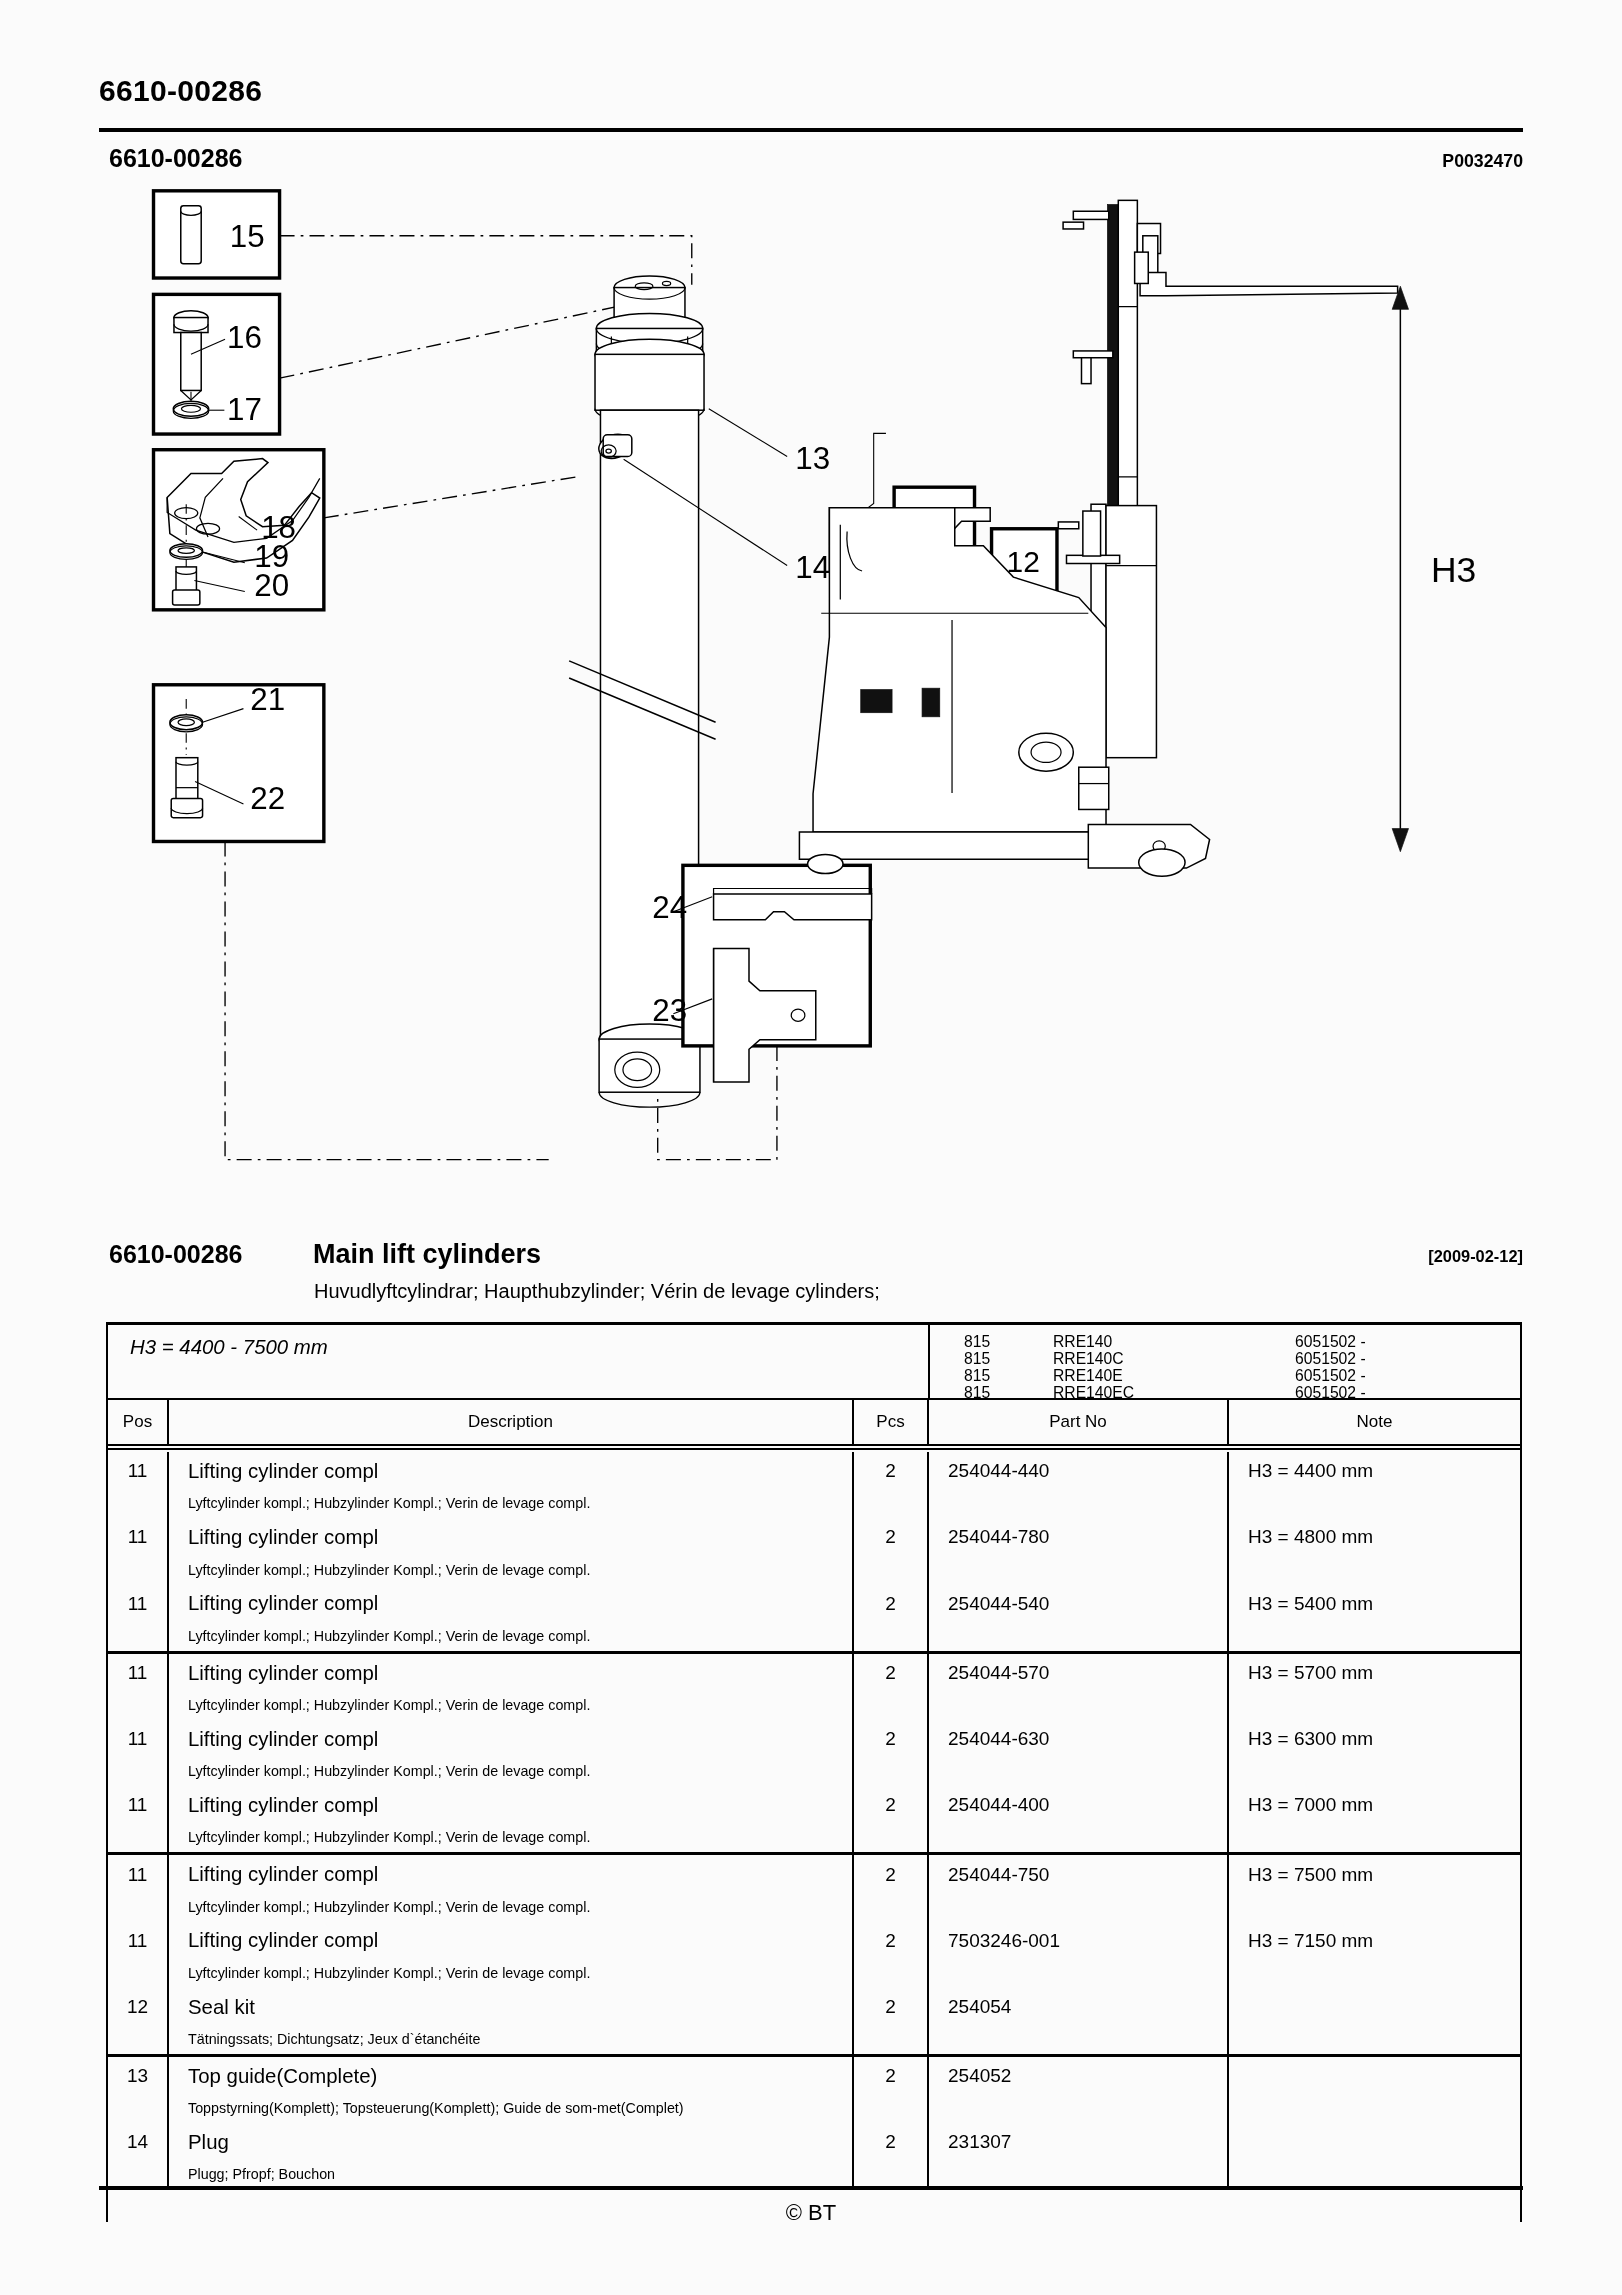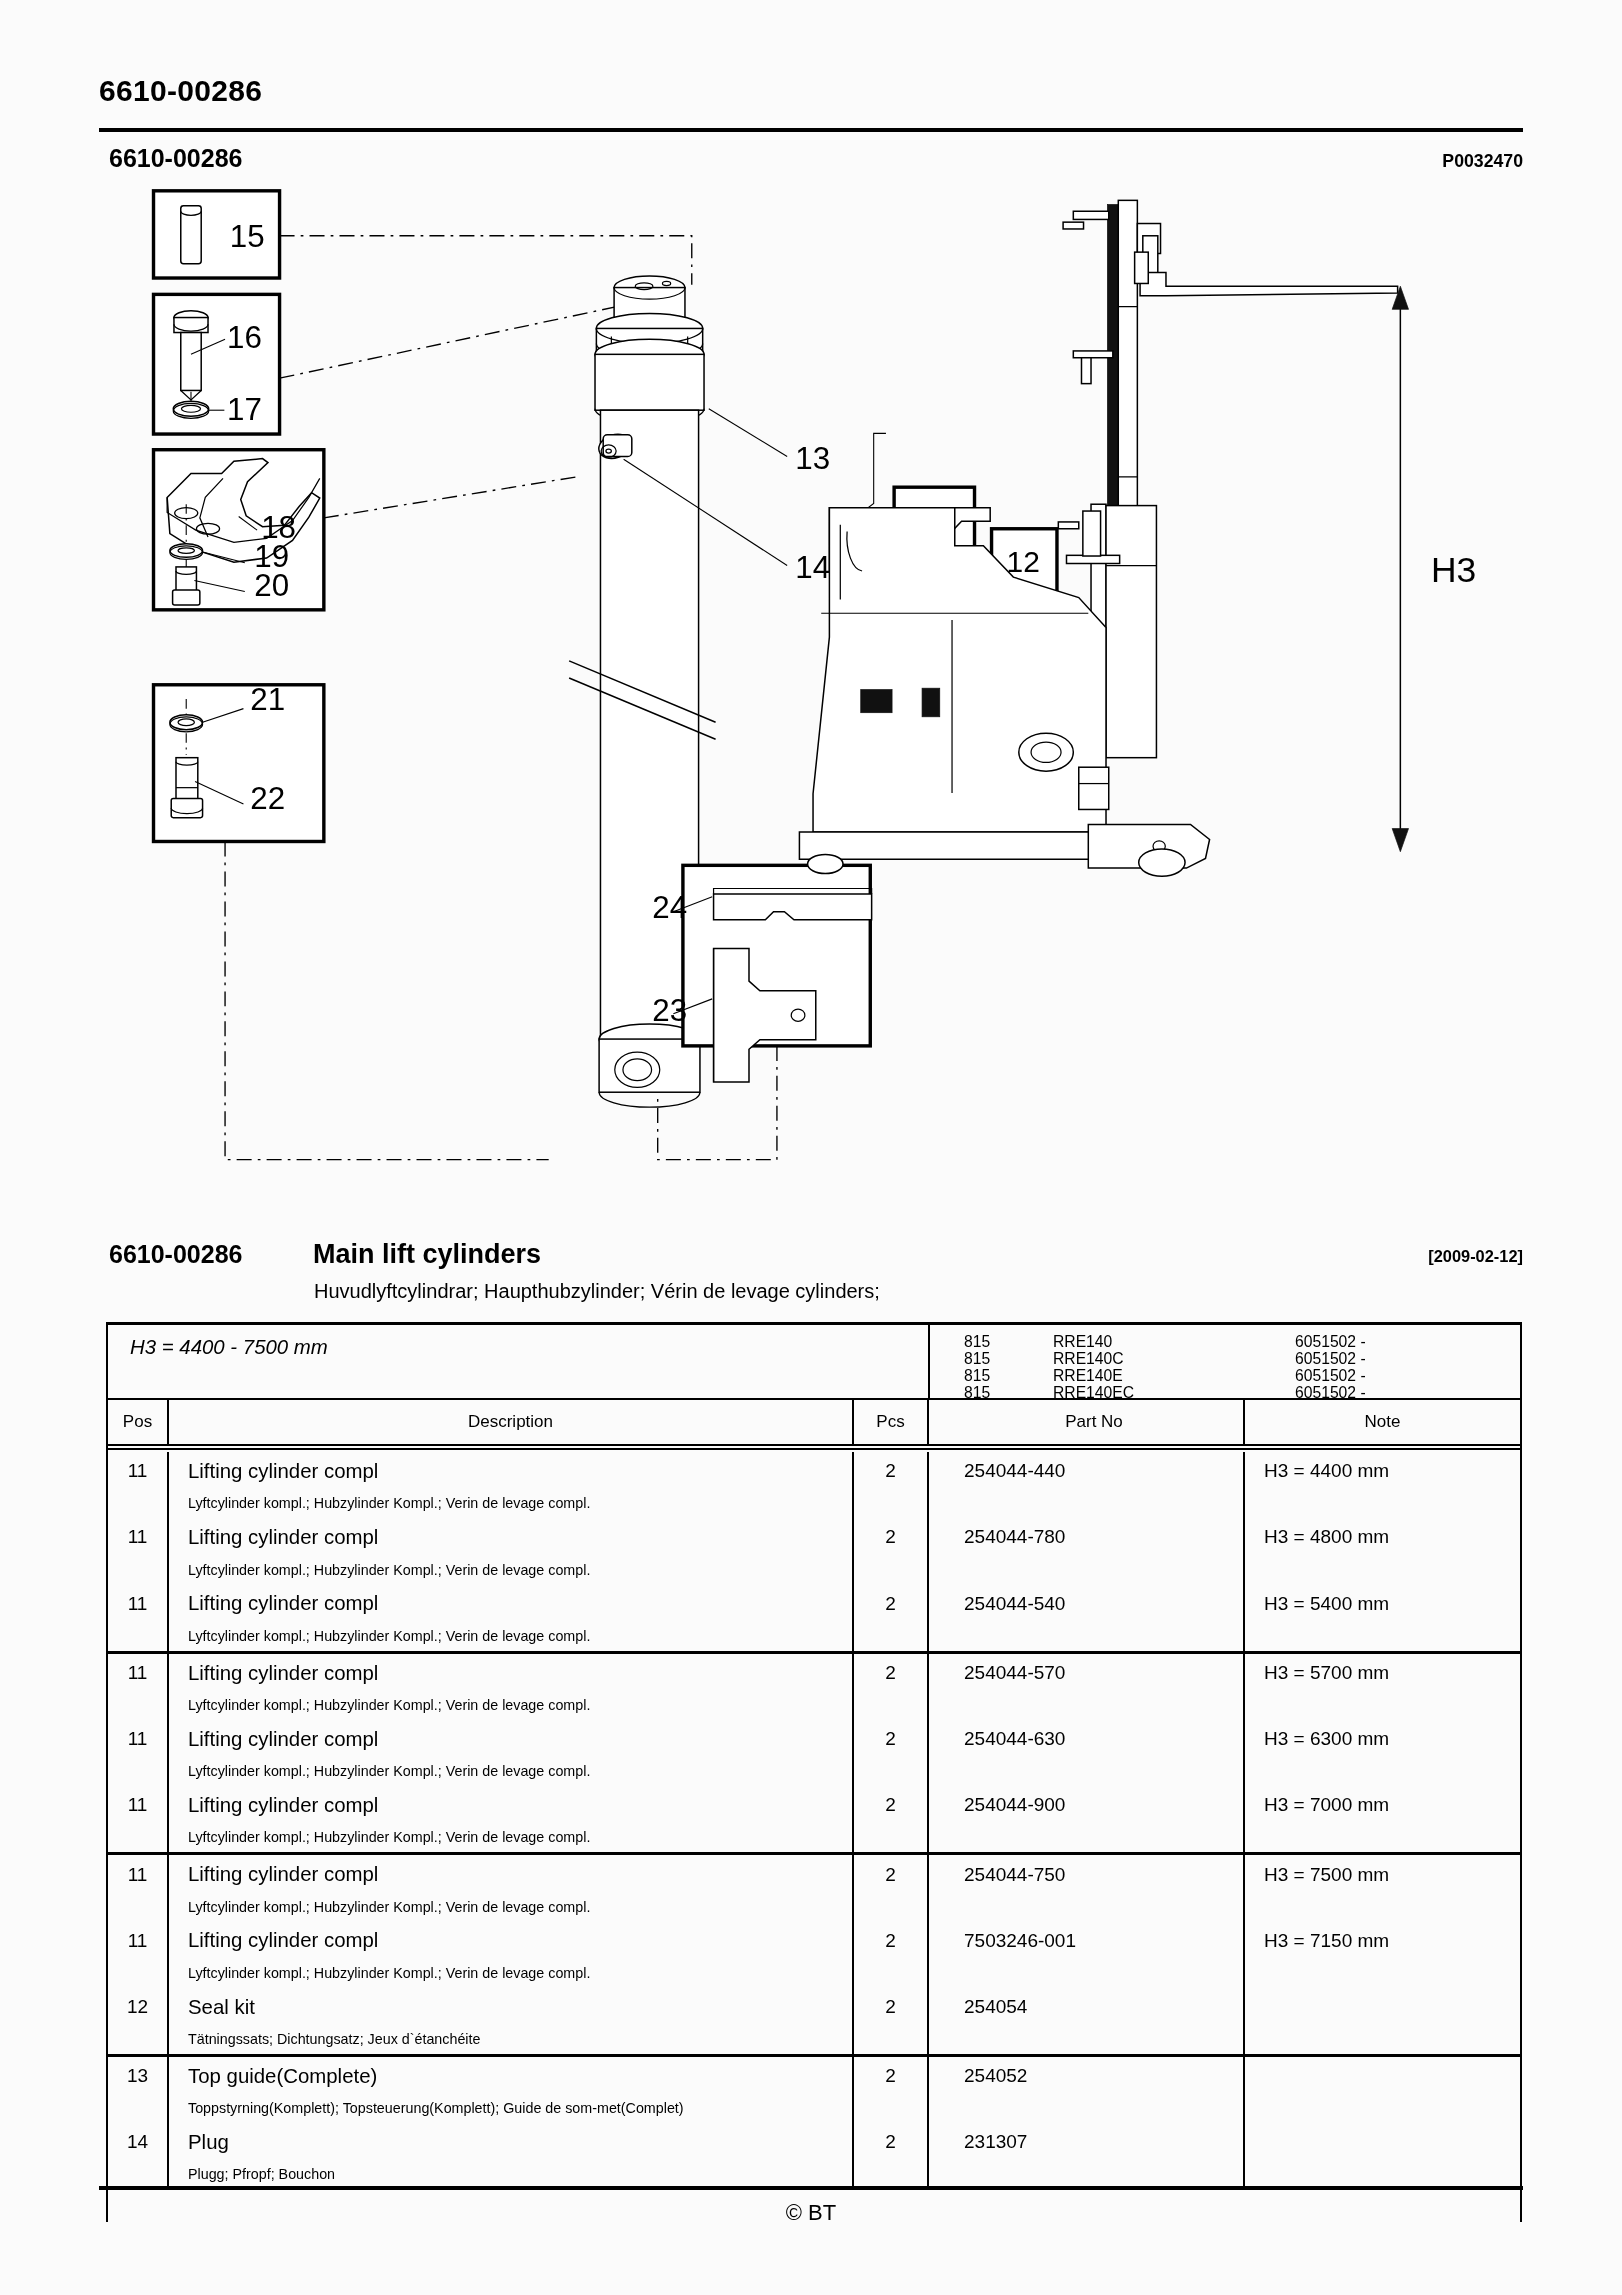--- a/index.html
+++ b/index.html
@@ -131,21 +131,21 @@
     position: relative;
   }
   .hdr-row::after {
     content: "";
     position: absolute; left: 0; right: 0; bottom: -6.1px;
     height: 2px; background: #000;
   }
   .cell-pos  { flex: 0 0 61px;  border-right: 2px solid #000; box-sizing: border-box; }
   .cell-desc { flex: 0 0 685px; border-right: 2px solid #000; box-sizing: border-box; }
   .cell-pcs  { flex: 0 0 75px; border-right: 2px solid #000; box-sizing: border-box; }
-  .cell-part { flex: 0 0 300px; border-right: 2px solid #000; box-sizing: border-box; margin-left: 16px; }
+  .cell-part { flex: 0 0 300px; border-right: 2px solid #000; box-sizing: border-box; }
   .cell-note { flex: 1 1 auto; box-sizing: border-box; }
 
   .hdr-row .cell-pos,
   .hdr-row .cell-desc,
   .hdr-row .cell-pcs,
   .hdr-row .cell-part,
   .hdr-row .cell-note {
     display: flex; align-items: center; justify-content: center;
     font-size: 17px;
   }
@@ -513,21 +513,21 @@
           <div class="cell-part">254044-630</div>
           <div class="cell-note">H3 = 6300 mm</div>
         </div>
         <div class="row">
           <div class="cell-pos">11</div>
           <div class="cell-desc">
             <div class="desc-main">Lifting cylinder compl</div>
             <div class="desc-sub">Lyftcylinder kompl.; Hubzylinder Kompl.; Verin de levage compl.</div>
           </div>
           <div class="cell-pcs">2</div>
-          <div class="cell-part">254044-900</div>
+          <div class="cell-part">254044-400</div>
           <div class="cell-note">H3 = 7000 mm</div>
         </div>
         <div class="row grp">
           <div class="cell-pos">11</div>
           <div class="cell-desc">
             <div class="desc-main">Lifting cylinder compl</div>
             <div class="desc-sub">Lyftcylinder kompl.; Hubzylinder Kompl.; Verin de levage compl.</div>
           </div>
           <div class="cell-pcs">2</div>
           <div class="cell-part">254044-750</div>

